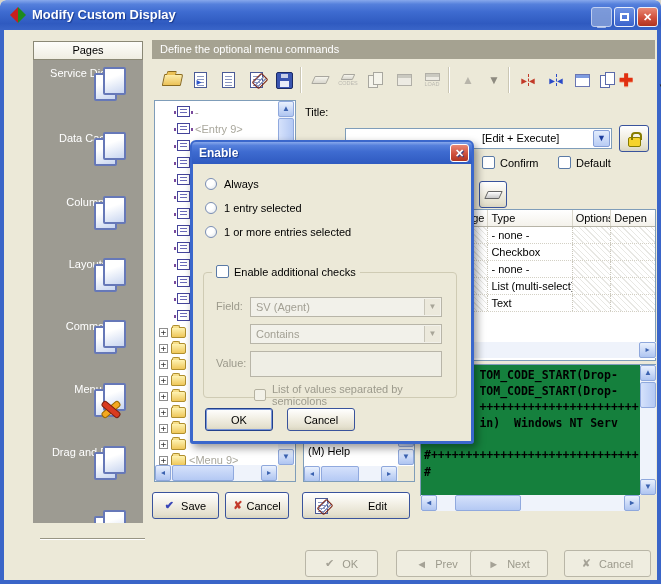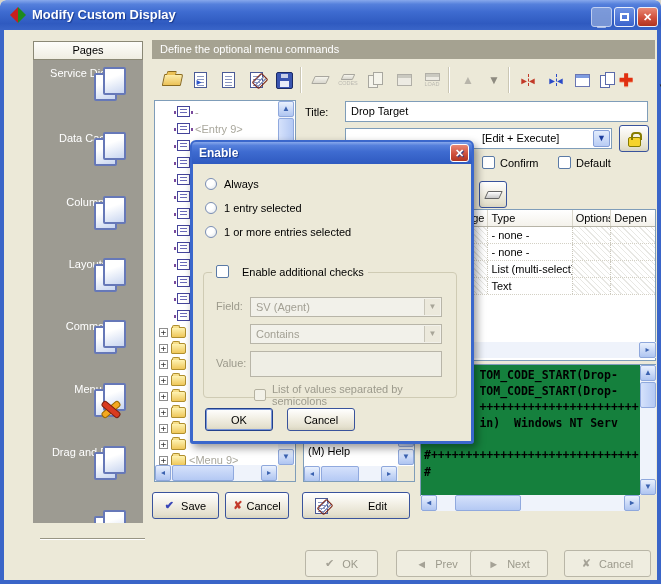--- a/index.html
+++ b/index.html
@@ -136,21 +136,21 @@
     color:#fff;font-weight:bold;font-size:12px;line-height:22px;padding-left:7px;text-shadow:1px 1px 1px #1A3A8C;}
   .closebtn{position:absolute;right:3px;top:2px;width:19px;height:18px;border:1px solid #fff;border-radius:3px;
     background:linear-gradient(#E98975,#D0503C 55%,#B03420);color:#fff;font-size:11px;font-weight:bold;
     display:flex;align-items:center;justify-content:center;}
   #dlg-body{position:absolute;left:0;top:22px;right:0;bottom:0;}
   .drow{position:absolute;left:12px;display:flex;align-items:center;gap:7px;}
   .rad{width:12px;height:12px;border-radius:50%;border:1px solid #7A8EB4;
     background:radial-gradient(circle at 35% 30%,#FFF 40%,#DDE2E8);position:relative;flex:none;}
   .rad.sel:after{content:"";position:absolute;inset:3px;border-radius:50%;background:radial-gradient(#66C666,#2E8E2E);}
   #grp{position:absolute;left:10px;top:107px;width:254px;height:126px;border:1px solid #CFCBB4;border-radius:4px;}
-  #grp-legend{position:absolute;left:8px;top:-8px;background:#ECE9D8;padding:0 4px;display:flex;align-items:center;gap:13px;}
+  #grp-legend{position:absolute;left:8px;top:-8px;background:#ECE9D8;padding:0 4px;display:flex;align-items:center;gap:5px;}
   .glabel{color:#9C9A8C;}
   .dcombo{position:absolute;background:#F2F1EA;border:1px solid #B8B5A8;color:#A3A094;line-height:18px;
     padding-left:5px;white-space:nowrap;overflow:hidden;}
   .darr{position:absolute;right:1px;top:1px;bottom:1px;width:16px;background:#ECE9DC;border-left:1px solid #C8C5B8;
     color:#A8A598;display:flex;align-items:center;justify-content:center;font-size:8px;}
   .cb.dcb{border-color:#B5B2A1;background:#F2F1E8;width:12px;height:12px;}
   .defbtn{box-shadow:inset 0 0 0 1px #7A96D8;border-color:#23418C;}
 </style>
 </head>
 <body>
@@ -380,21 +380,20 @@
     <div class="sthumb" style="left:123px;top:17px;width:16px;height:52px;"></div>
     <div class="sbtn" style="left:123px;top:348px;width:16px;height:16px;">▼</div>
     <div class="strack" style="left:0;top:364px;width:123px;height:16px;"></div>
     <div class="sbtn" style="left:0;top:364px;width:16px;height:16px;">◂</div>
     <div class="sthumb h" style="left:17px;top:364px;width:62px;height:16px;"></div>
     <div class="sbtn" style="left:106px;top:364px;width:16px;height:16px;">▸</div>
     <div class="corner" style="left:123px;top:364px;width:17px;height:16px;"></div>
   </div>
 
   <span class="flabel" style="left:305px;top:106px;">Title:</span>
-  <div class="tinput" style="left:345px;top:101px;width:303px;height:21px;"><span>Drop Target</span></div>
   <div class="combo" style="left:345px;top:128px;width:267px;height:21px;">
     <span style="padding-left:136px;">[Edit + Execute]</span>
     <span class="carr">▼</span>
   </div>
   <div class="xpbtn" style="left:619px;top:125px;width:30px;height:27px;">
       <span class="lockico"></span>
     </div>
   <div class="cbrow" style="left:482px;top:156px;">
       <span class="cb"></span>
       <span>Confirm</span>
@@ -410,20 +409,26 @@
   <div id="tbl">
     <div class="hrow">
       <span class="hcell c0">ge</span>
       <span class="hcell c1">Type</span>
       <span class="hcell c2">Options</span>
       <span class="hcell c3">Depen</span>
     </div>
     <div class="drw">
         <span class="dcell c0 hatch"></span>
         <span class="dcell c1">- none -</span>
+        <span class="dcell c2 hatch"></span>
+        <span class="dcell c3 hatch"></span>
+      </div>
+    <div class="drw">
+        <span class="dcell c0 hatch"></span>
+        <span class="dcell c1">Checkbox</span>
         <span class="dcell c2 hatch"></span>
         <span class="dcell c3 hatch"></span>
       </div>
     <div class="drw">
         <span class="dcell c0 hatch"></span>
         <span class="dcell c1">- none -</span>
         <span class="dcell c2 hatch"></span>
         <span class="dcell c3 hatch"></span>
       </div>
     <div class="drw">

